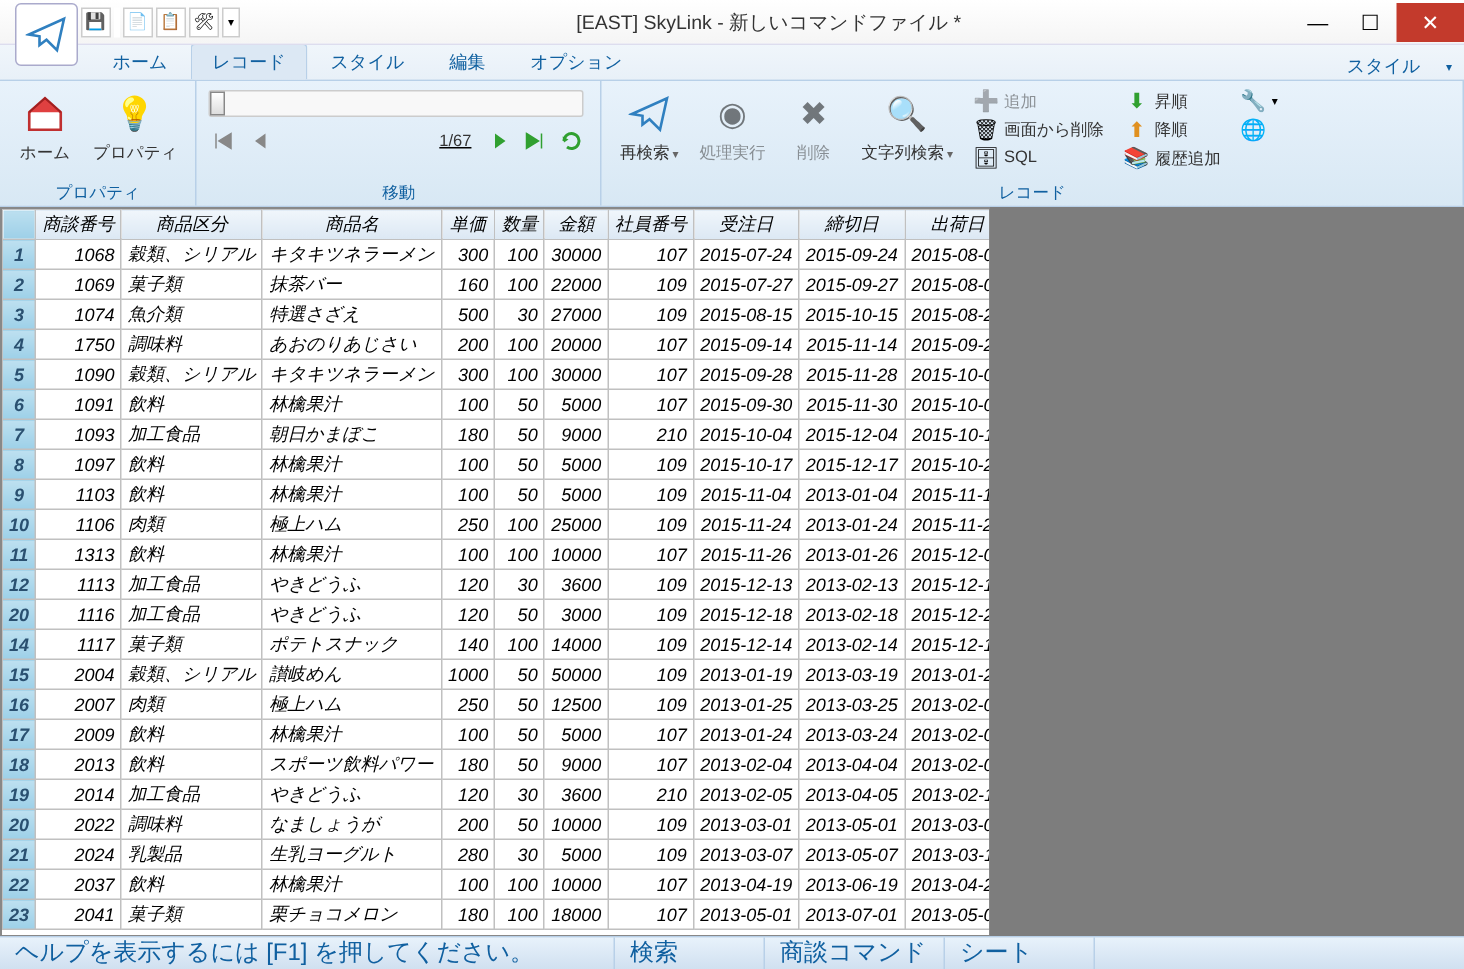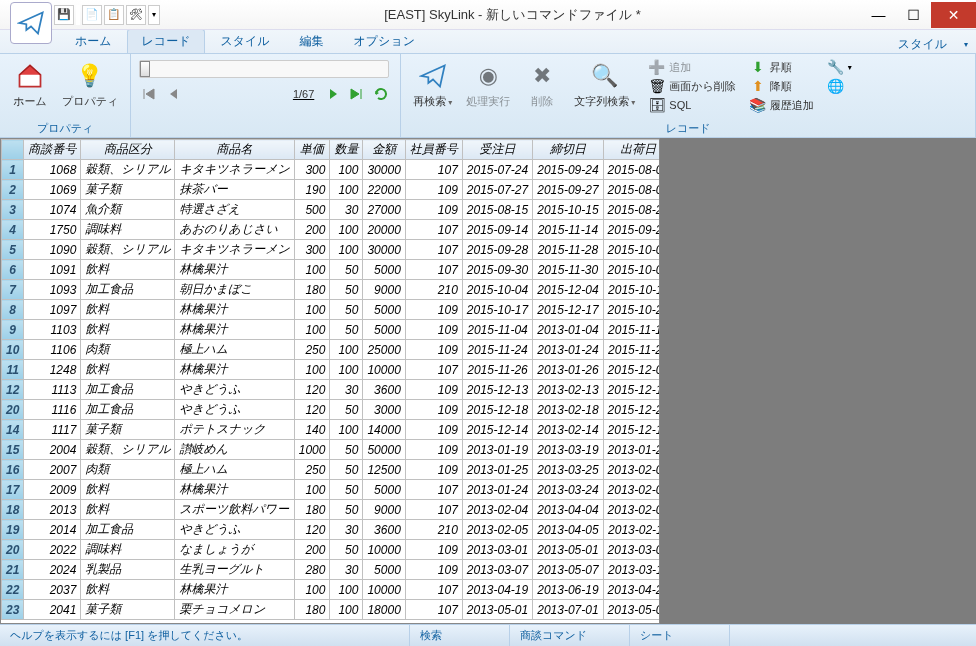--- a/index.html
+++ b/index.html
@@ -40,21 +40,21 @@
 .grid-wrap { flex: 1; display: flex; background: #888; overflow: hidden; }
 .grid { background: #fff; border: 1px solid #888; overflow: auto; }
 table { border-collapse: collapse; font-size: 12px; font-style: italic; }
 th, td { border: 1px solid #c0c0c0; padding: 1px 4px; white-space: nowrap; height: 18px; }
 th { background: linear-gradient(#f0f6fb,#dce8f4); font-weight: normal; text-align: center; position: sticky; top: 0; }
 .rowhead { background: linear-gradient(#bde0f0,#9dd0e8); text-align: center; width: 50px; font-weight:bold; color:#2a5070; }
 td.num { text-align: right; }
 td.ctr { text-align: center; }
 .rightpanel { flex: 1; background: #7d7d7d; }
 
-.statusbar { height: 22px; background: linear-gradient(#e8f2fb,#d0e0f0); border-top: 1px solid #b8d0e8; display: flex; align-items: center; font-size: 11px; color: #1060a0; }
+.statusbar { height: 22px; background: linear-gradient(#e8f2fb,#d0e0f0); border-top: 1px solid #b8d0e8; display: flex; align-items: center; font-size: 16px; color: #1060a0; }
 .status-cell { padding: 0 10px; border-right: 1px solid #b8d0e8; height: 100%; display: flex; align-items: center; }
 .status-cell:first-child { flex: 0 0 410px; }
 
 svg { display: block; }
 .dd-arrow::after { content: "▾"; font-size: 8px; color: #666; margin-left: 2px; }
 </style>
 </head>
 <body>
 
 <div class="titlebar">
@@ -139,20 +139,21 @@
             </svg>
           </div>
         <div class="nav-arrow">
             <svg width="16" height="14">
               <path d="M3 7 A5 5 0 1 1 5 11" fill="none" stroke="#30a030" stroke-width="2"></path>
               <path d="M2 4 L3 8 L6 6 Z" fill="#30a030"></path>
             </svg>
           </div>
       </div>
     </div>
+    <div class="rgroup-label">移動</div>
   </div>
 
   <div class="rgroup" style="flex:1;">
     <div class="rgroup-body">
       <div class="rbtn">
         <div class="rbtn-icon">
             <svg width="28" height="28" viewBox="0 0 24 24">
               <path d="M2 12 L22 3 L18 21 L12 15 L8 18 L8 13 Z" fill="none" stroke="#3080c0" stroke-width="1.5"></path>
             </svg>
           </div>
@@ -242,21 +243,21 @@
             <td class="num">107</td>
             <td class="ctr">2015-07-24</td>
             <td class="ctr">2015-09-24</td>
             <td class="ctr">2015-08-02</td>
           </tr>
           <tr>
             <td class="rowhead">2</td>
             <td class="num">1069</td>
             <td>菓子類</td>
             <td>抹茶バー</td>
-            <td class="num">190</td>
+            <td class="num">160</td>
             <td class="num">100</td>
             <td class="num">22000</td>
             <td class="num">109</td>
             <td class="ctr">2015-07-27</td>
             <td class="ctr">2015-09-27</td>
             <td class="ctr">2015-08-08</td>
           </tr>
           <tr>
             <td class="rowhead">3</td>
             <td class="num">1074</td>
@@ -356,21 +357,21 @@
             <td class="num">250</td>
             <td class="num">100</td>
             <td class="num">25000</td>
             <td class="num">109</td>
             <td class="ctr">2015-11-24</td>
             <td class="ctr">2013-01-24</td>
             <td class="ctr">2015-11-29</td>
           </tr>
           <tr>
             <td class="rowhead">11</td>
-            <td class="num">1248</td>
+            <td class="num">1313</td>
             <td>飲料</td>
             <td>林檎果汁</td>
             <td class="num">100</td>
             <td class="num">100</td>
             <td class="num">10000</td>
             <td class="num">107</td>
             <td class="ctr">2015-11-26</td>
             <td class="ctr">2013-01-26</td>
             <td class="ctr">2015-12-02</td>
           </tr>

